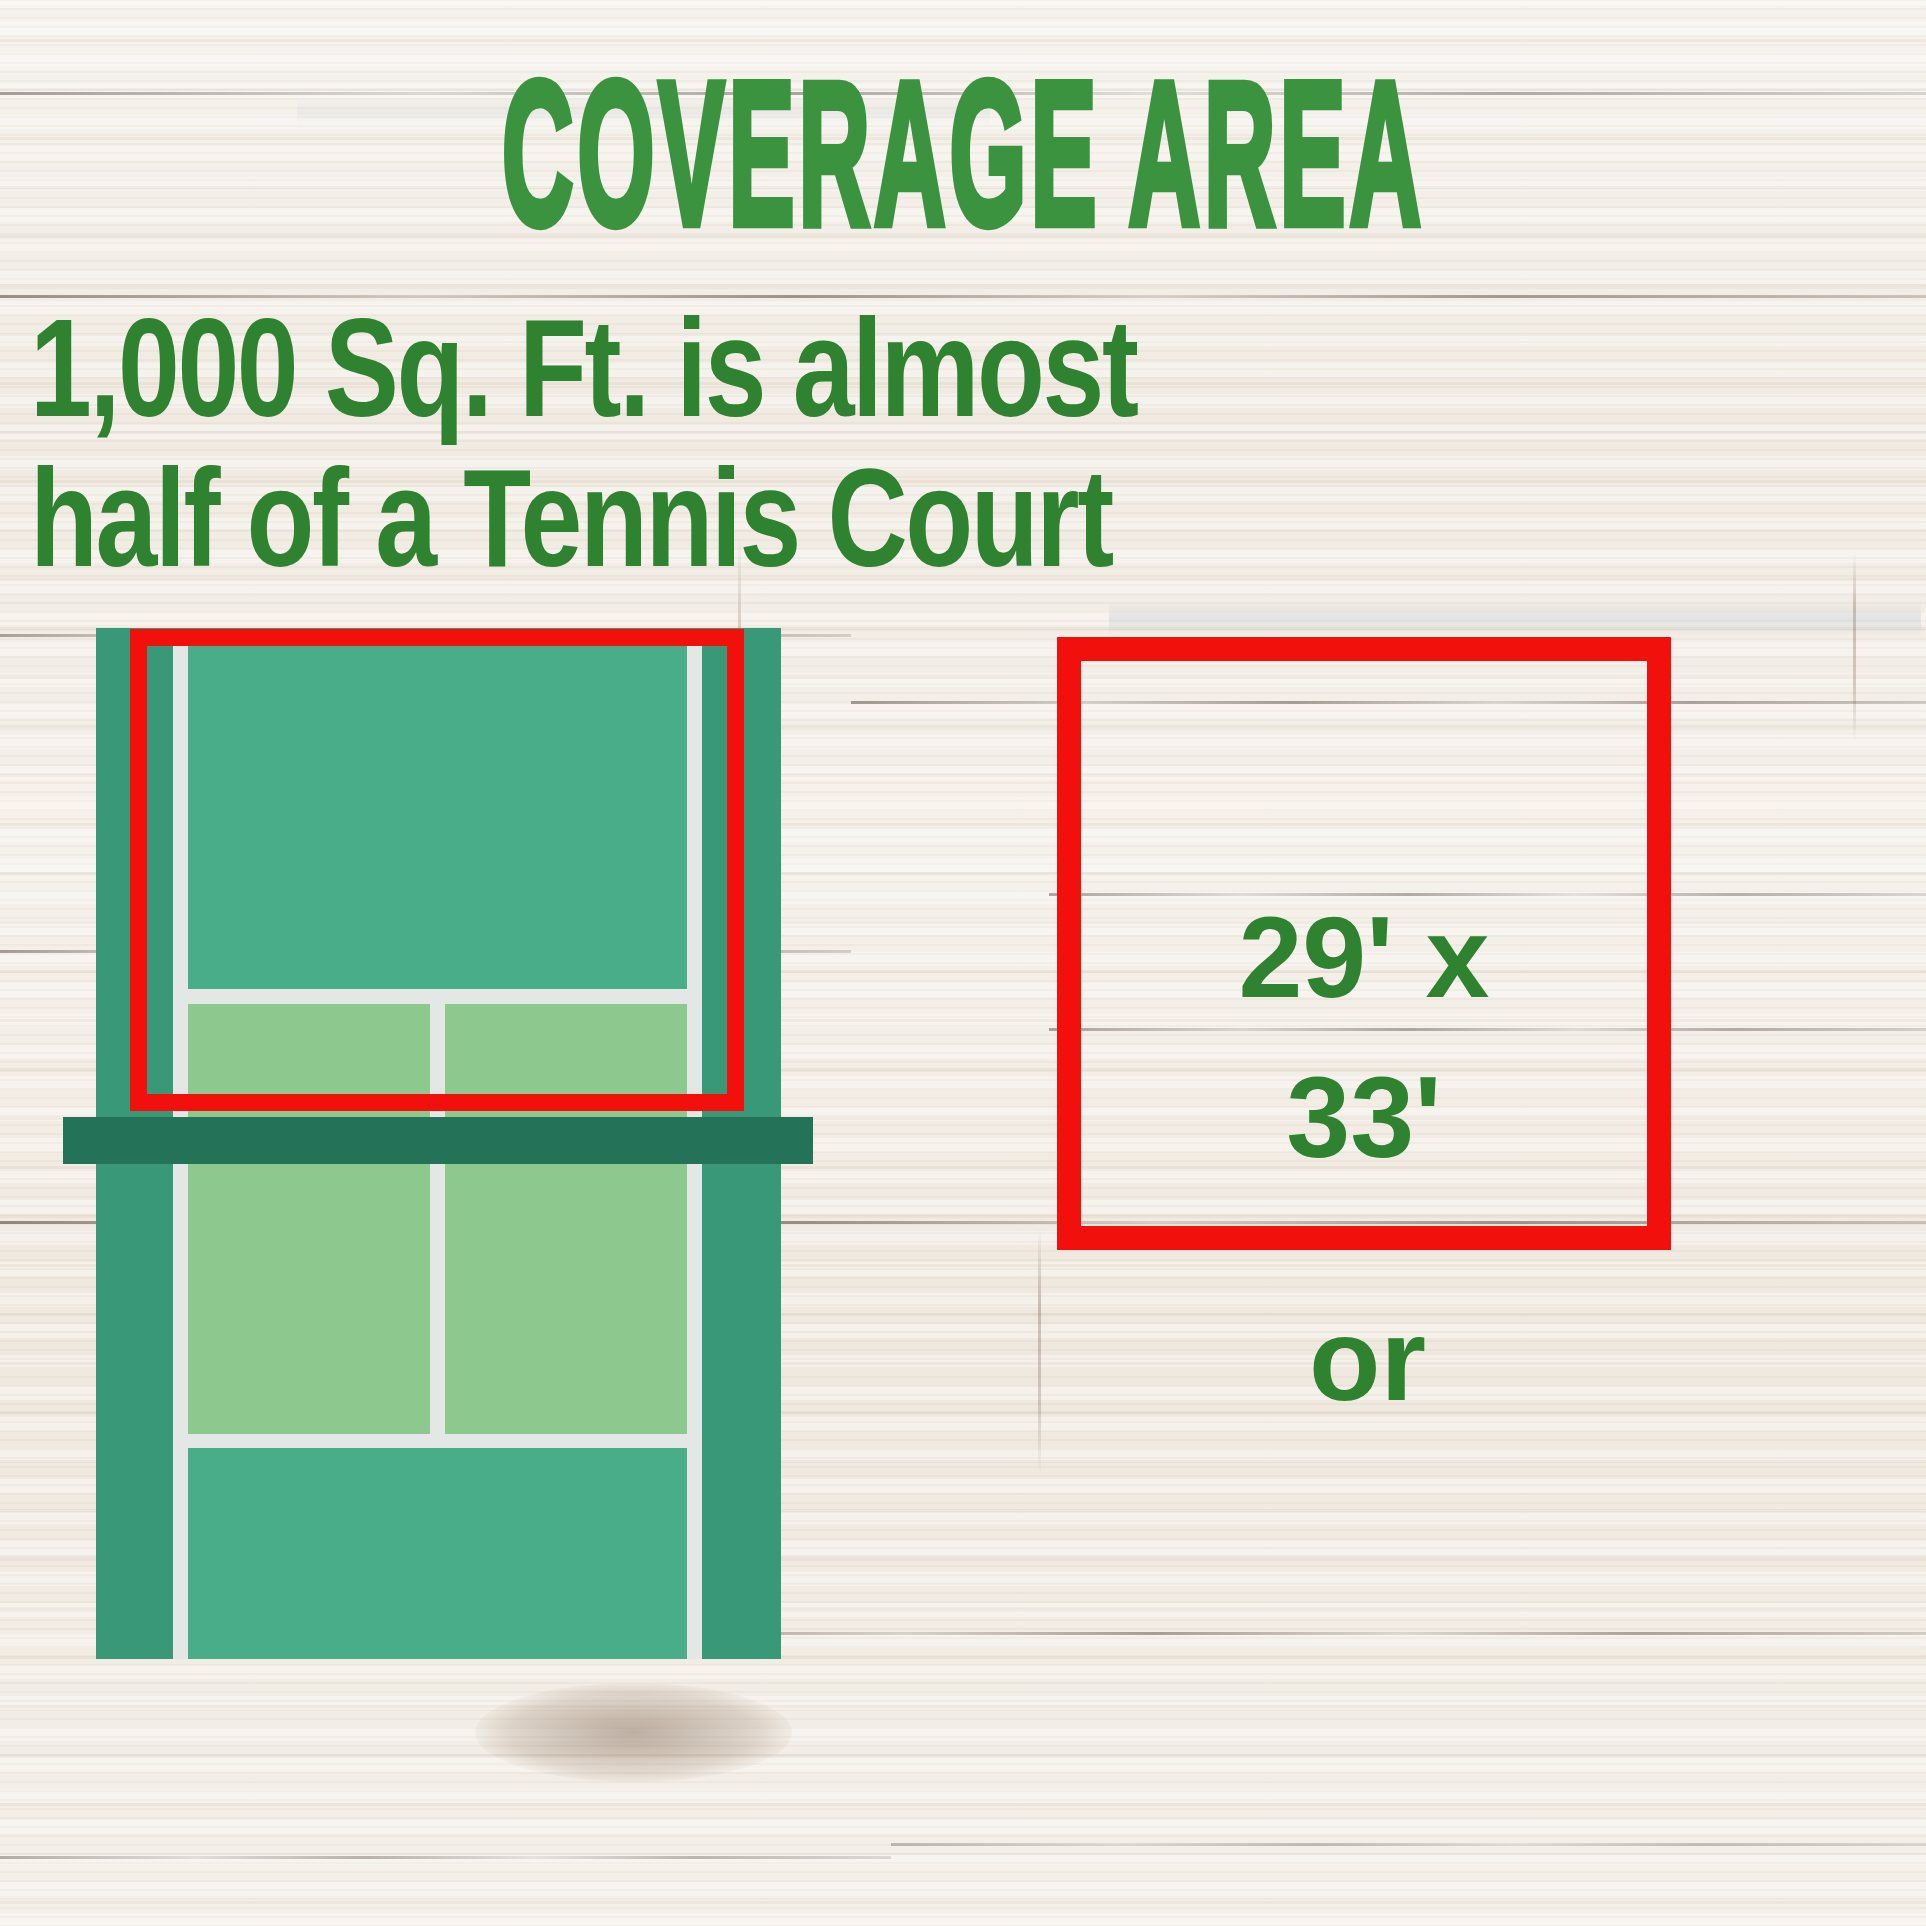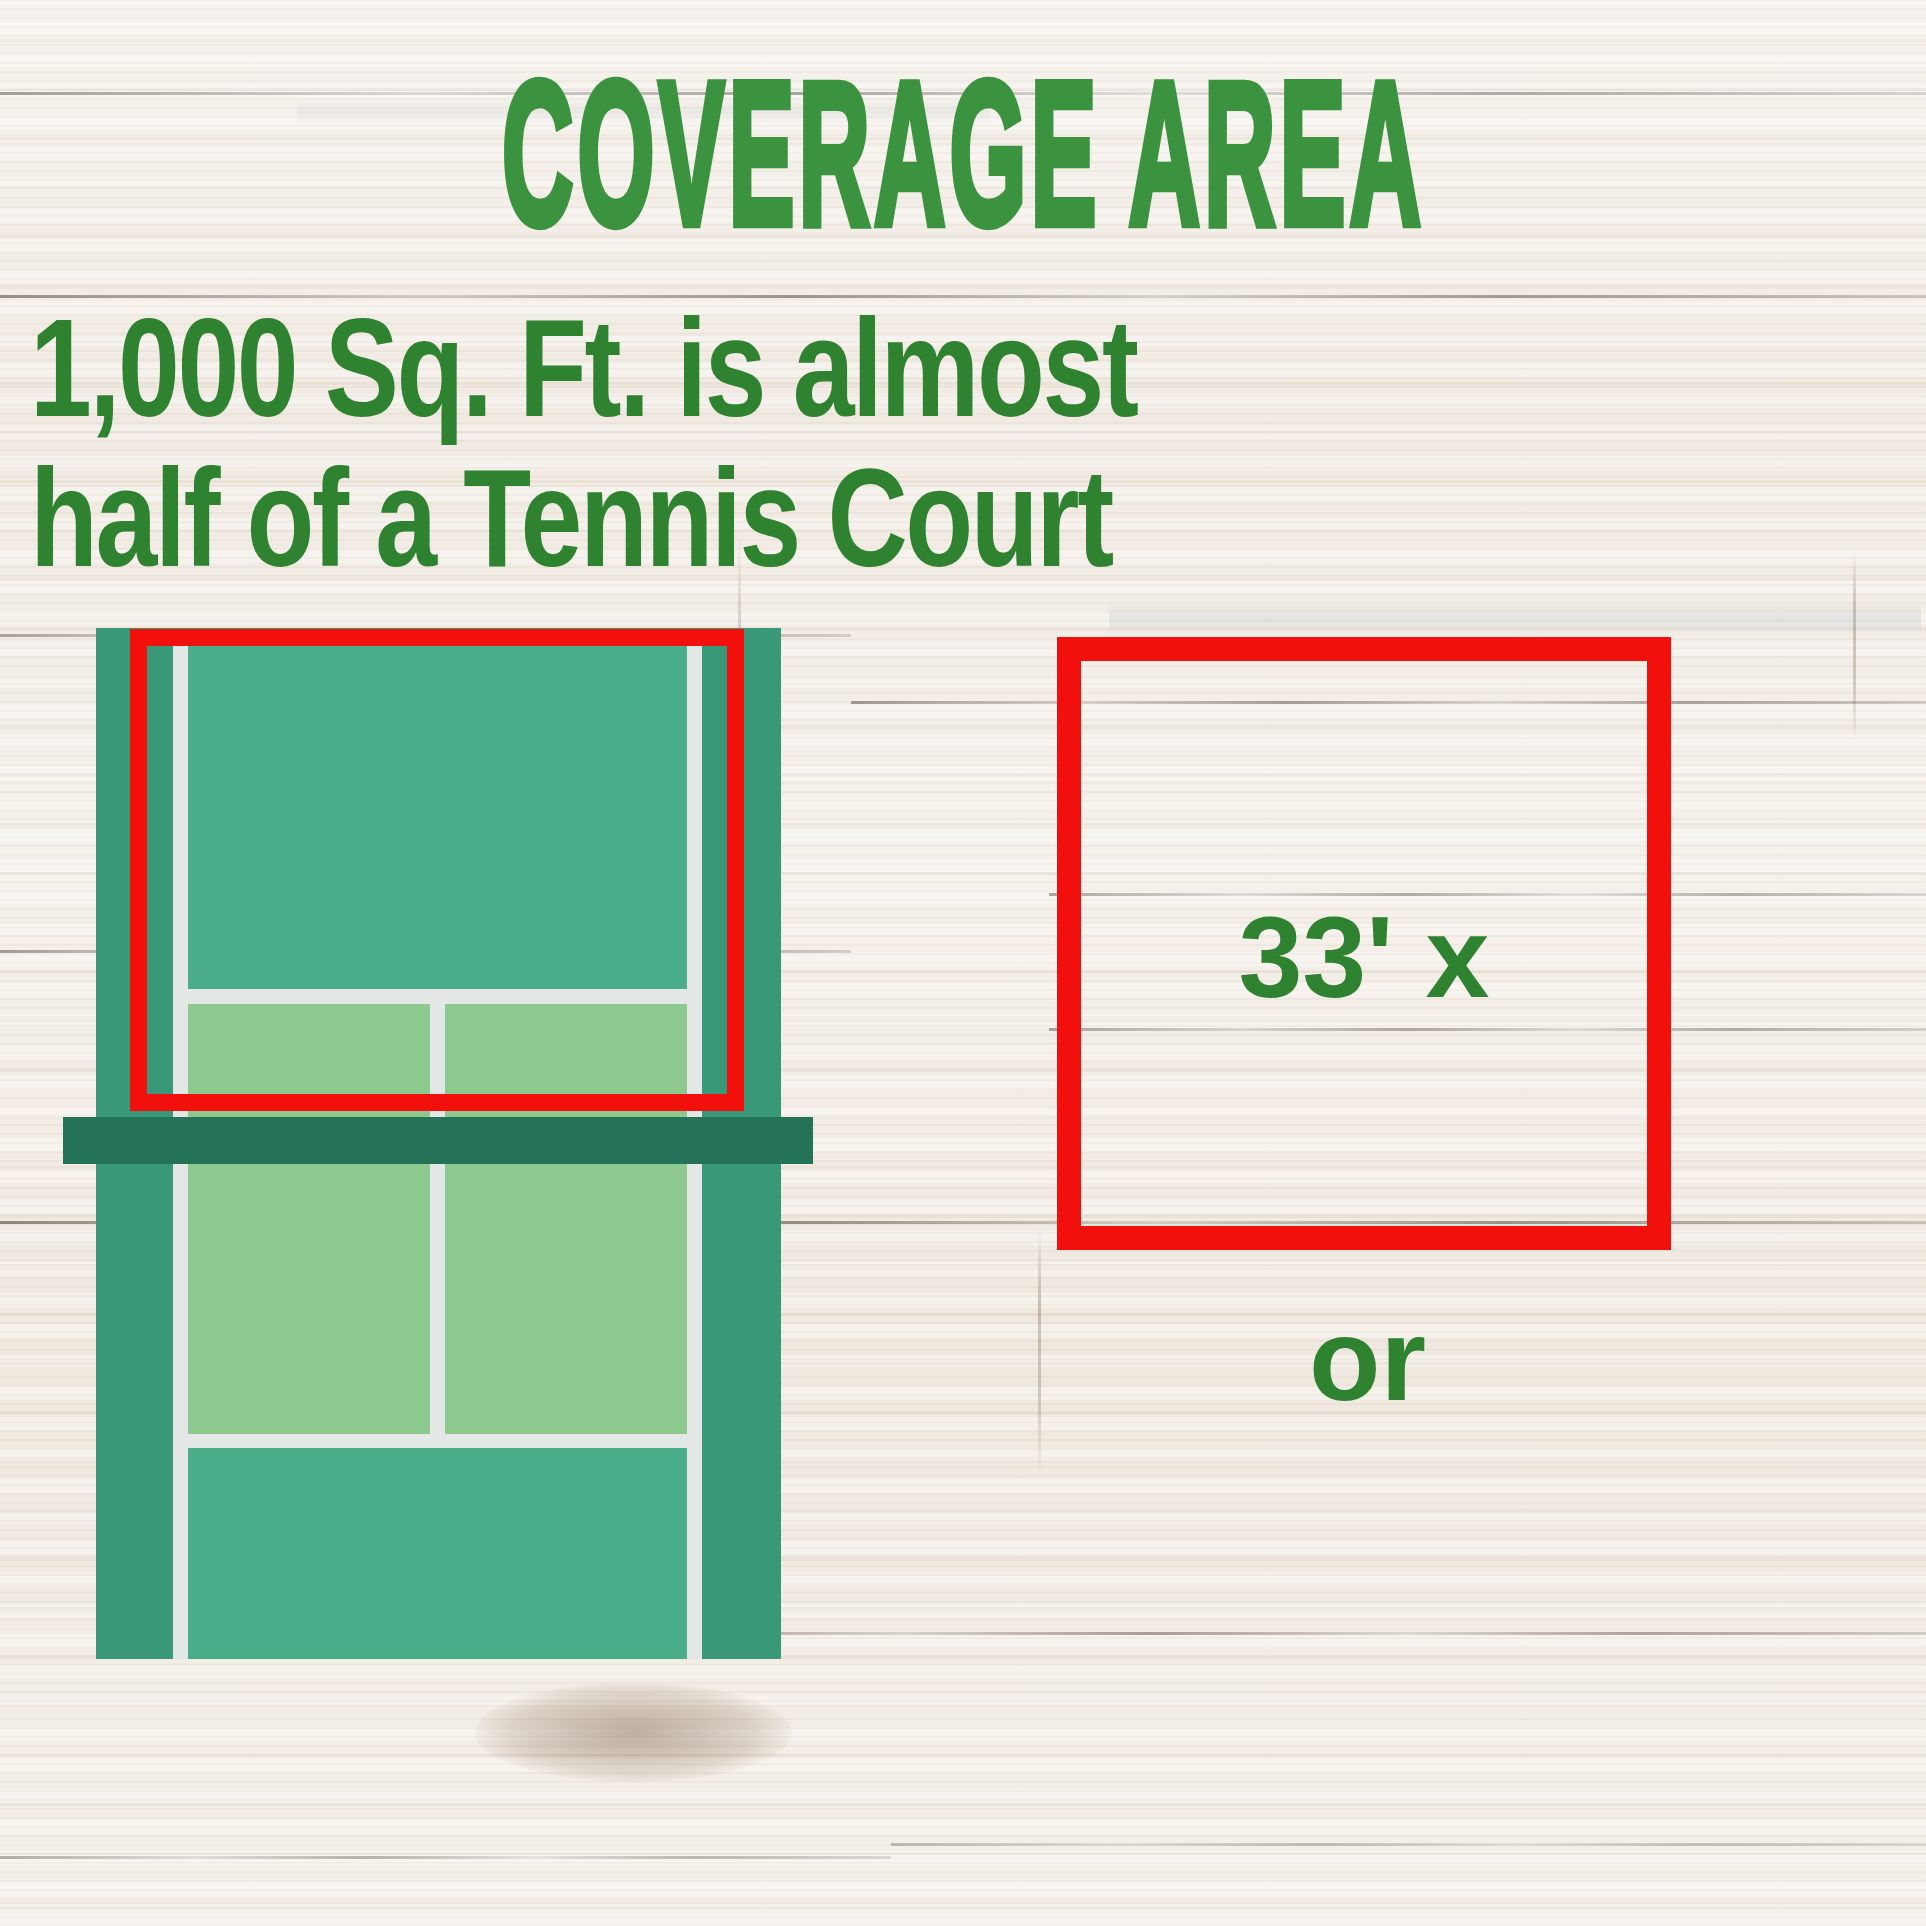--- a/index.html
+++ b/index.html
@@ -111,21 +111,22 @@
       <div class="center-line"></div>
       <div class="line-h svc-bottom"></div>
     </div>
   </div>
   <div class="net"></div>
 
   <div class="red-box overlay-half"></div>
 
   <div class="red-box box-33">
     <div class="dims">
-      <div>33' x</div>
+      <div>29' x</div>
+      <div>33'</div>
     </div>
   </div>
 
   <div class="or-label">or</div>
 
 
 </div>
 
 
 </body></html>

